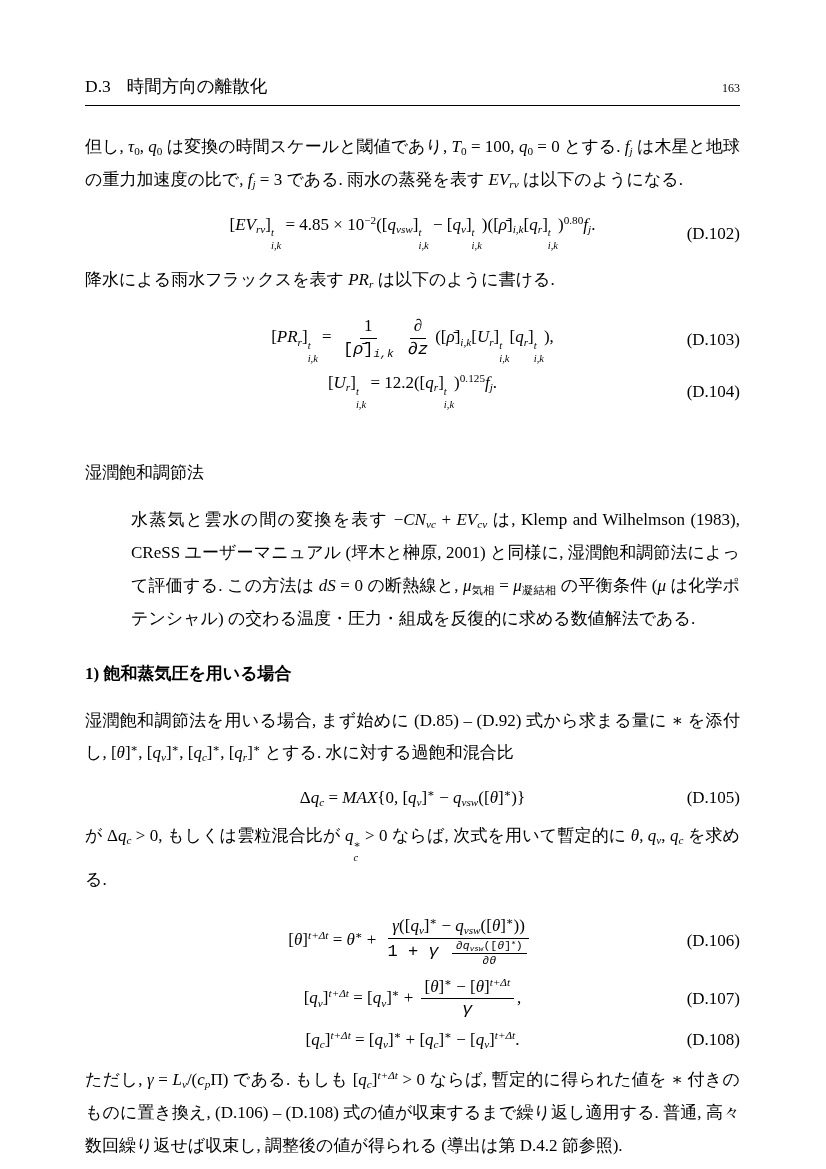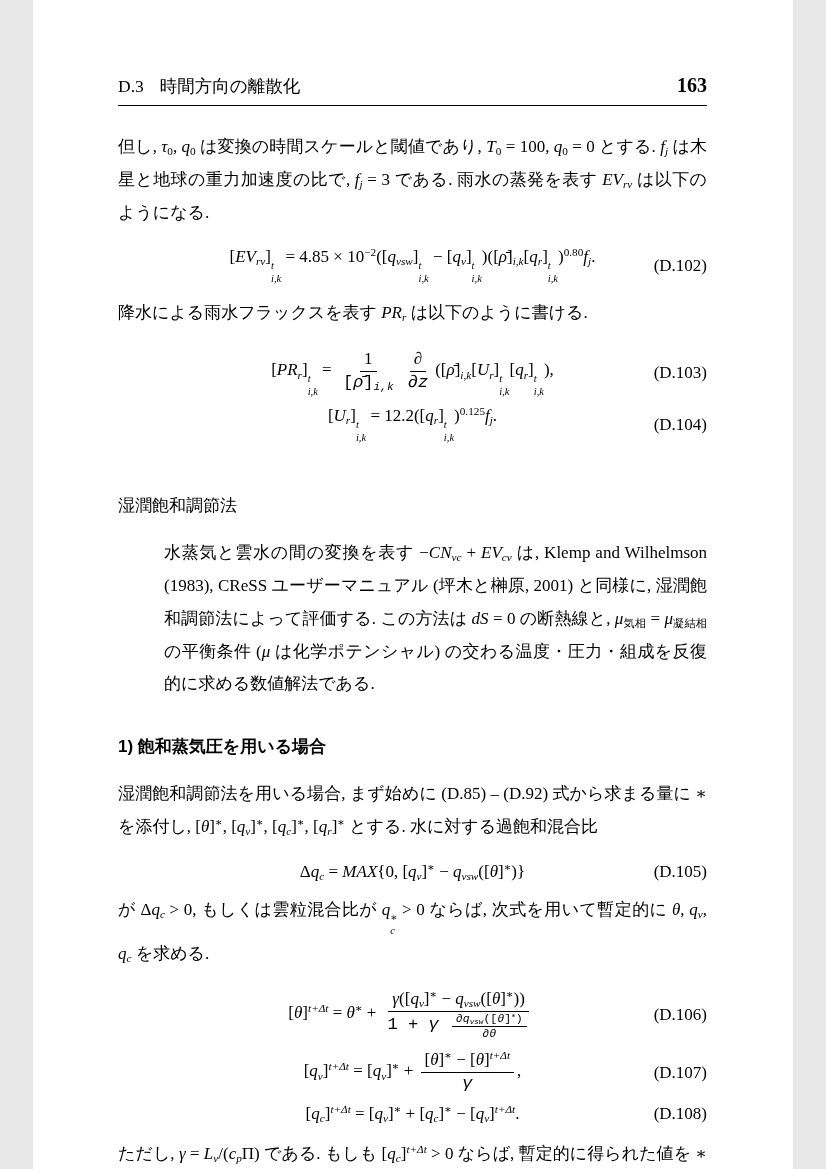--- a/index.html
+++ b/index.html
@@ -1,57 +1,57 @@
 <!DOCTYPE html>
 <html><head>
 <meta charset="utf-8">
 <style>
   html,body{margin:0;padding:0;background:#e8e8e8;}
   .page{
     position:relative;
-    width:760px;height:1169px;
+    width:826px;height:1169px;
     margin:0 auto;
     background:#ffffff;
     color:#000000;
     box-sizing:border-box;
     padding:74px 86px 0 85px;
     font-family:"Liberation Serif","DejaVu Serif",serif;
     font-size:17px;
     overflow:hidden;
   }
   
   .running-head{
     display:flex;justify-content:space-between;align-items:baseline;
     padding-bottom:7px;
     border-bottom:1.6px solid #000;
     font-size:17.5px;
   }
   .rh-left .sec-no{margin-right:16px;}
-  .rh-right{font-weight:bold;font-size:20px;}
+  .rh-right{font-weight:normal;font-size:12px;}
   
   .para{
     margin:0;
     text-align:justify;
     line-height:1.93;
   }
   .p1{margin-top:25px;}
   .p2{margin-top:12px;}
   .p3{margin-top:20px;margin-left:46px;}
   .p4{margin-top:20px;}
   .p5{margin-top:12px;}
   .p6{margin-top:14px;}
   
   .h-section{
     margin-top:50px;
     font-family:"Liberation Sans","DejaVu Sans",sans-serif;
     font-weight:normal;font-size:17px;
   }
   .h-sub{
-    margin-top:34px;
-    font-family:Liberation Sans, sans-serif;
+    margin-top:26px;
+    font-family:Liberation Serif, serif;
     font-weight:bold;font-size:17px;
   }
   
   .eqrow{
     position:relative;
     text-align:center;
     margin-top:14px;
   }
   .eqrow.tight{margin-top:8px;}
   .eqrow.roomy{margin-top:18px;}

